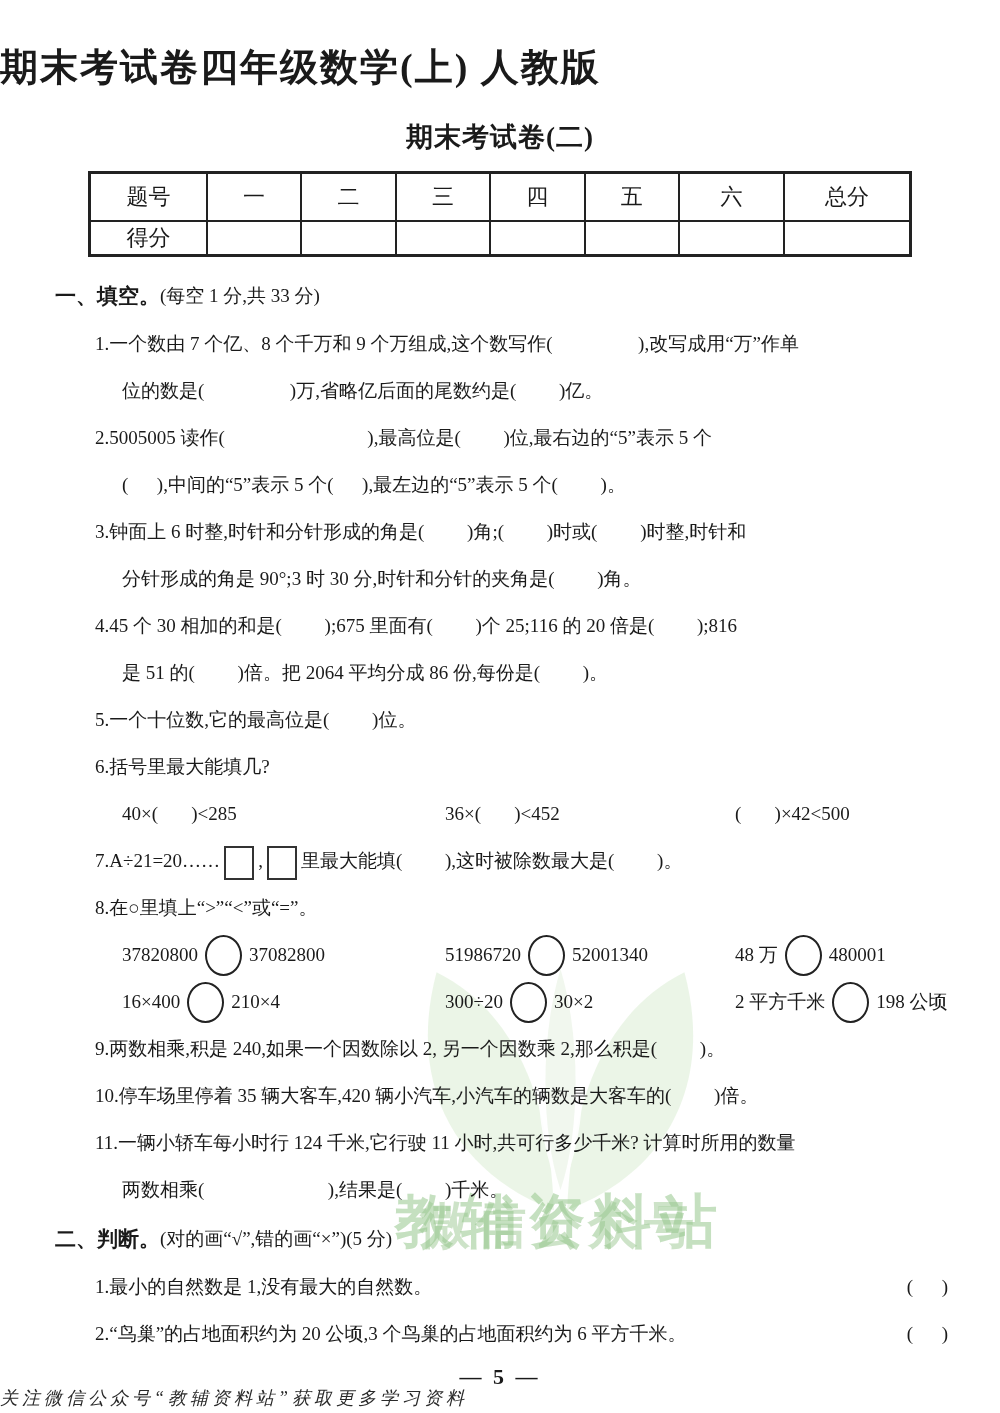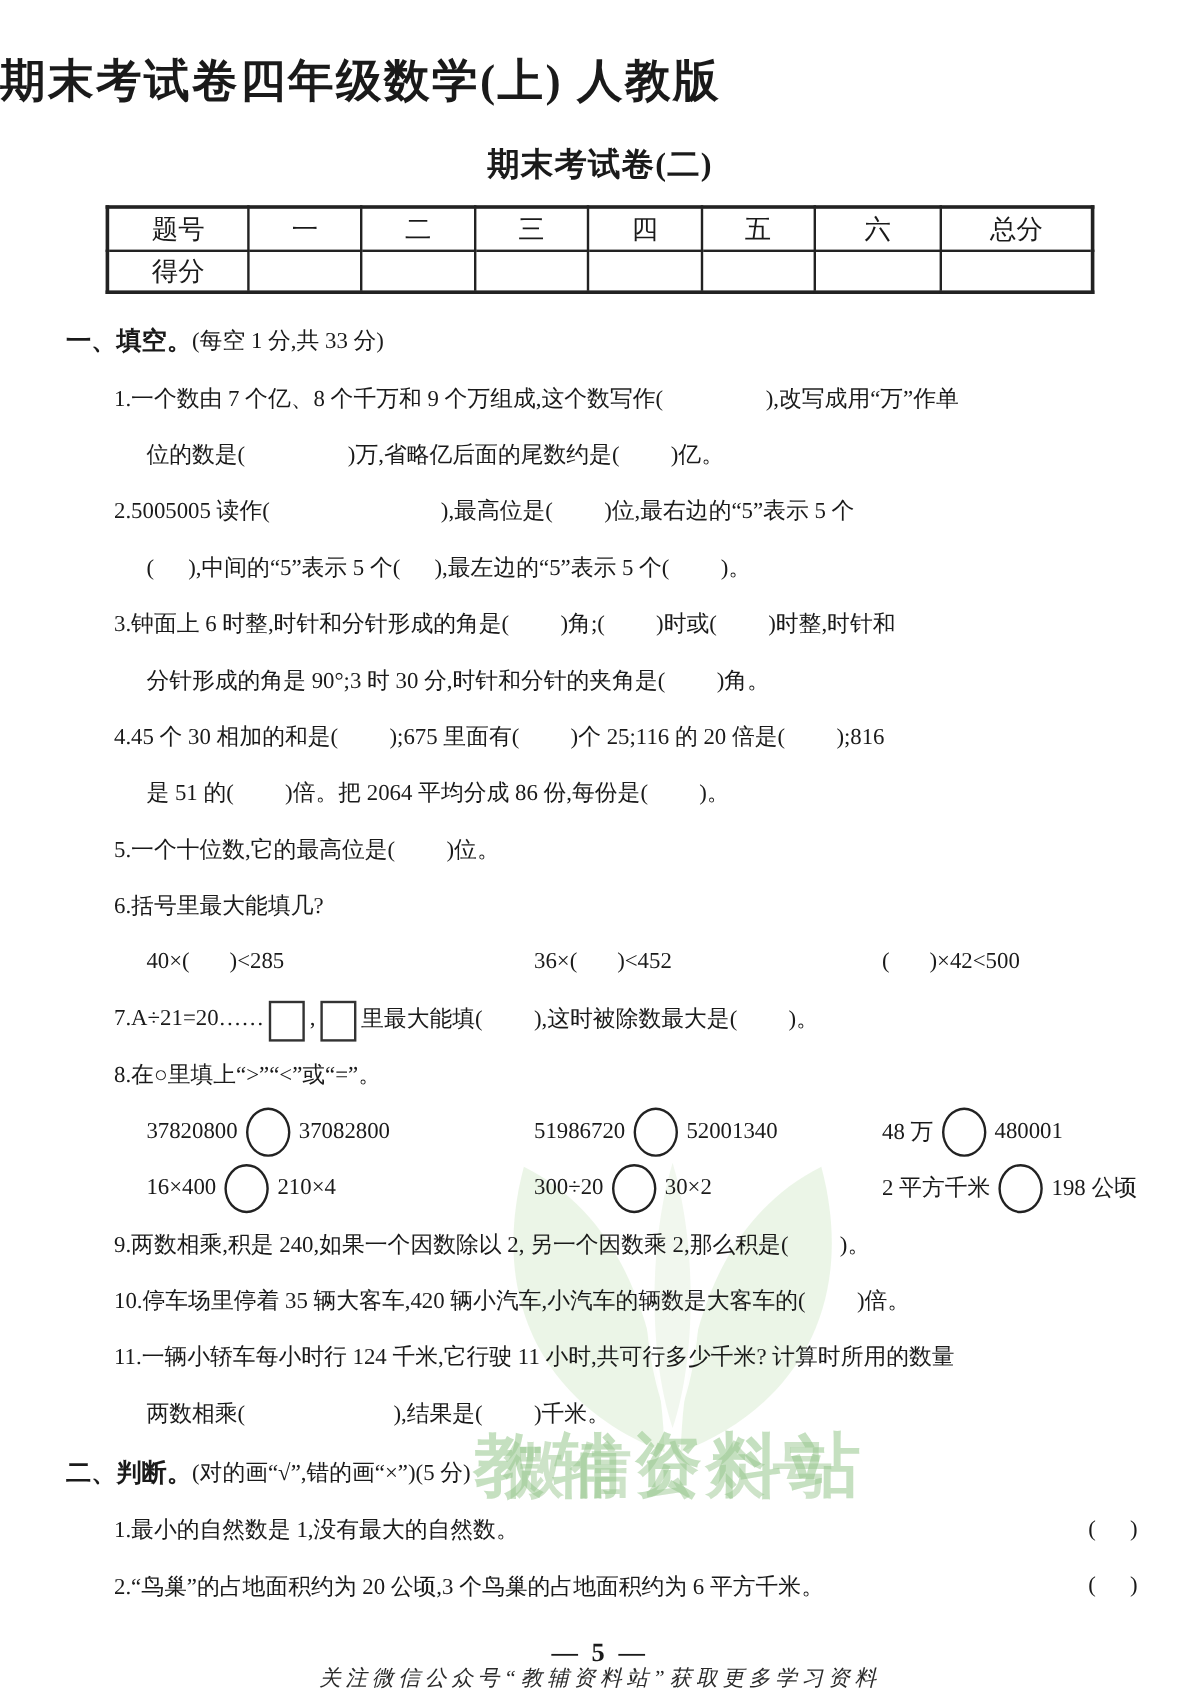--- a/index.html
+++ b/index.html
@@ -21,42 +21,42 @@
   
   .title{position:relative;z-index:1;margin:42px 0 0;text-align:left;
     font-size:38px;font-weight:bold;letter-spacing:2px;}
   .subtitle{position:relative;z-index:1;margin:26px 0 0;text-align:center;
     font-size:27px;font-weight:bold;letter-spacing:1px;}
   
   .score-table{position:relative;z-index:1;margin:16px auto 0;width:824px;
     border-collapse:collapse;border:3px solid #222;table-layout:fixed;}
   .score-table th,.score-table td{border:2px solid #222;font-weight:normal;
     font-size:22px;text-align:center;}
-  .score-table .r1{height:36px;}
+  .score-table .r1{height:48px;}
   .score-table .r2{height:30px;}
   
   .content{position:relative;z-index:1;margin-top:14px;font-size:19px;}
   .line{position:relative;height:47px;display:flex;align-items:center;white-space:pre;}
   .sec{height:50px;}
   .sec .sec-title{font-weight:bold;font-size:21px;}
   .sec .sec-note{font-size:19px;}
   .ind-sec{padding-left:55px;}
   .ind-num{padding-left:95px;}
   .ind-cont{padding-left:122px;}
   .cols span.col{position:absolute;display:inline-flex;align-items:center;white-space:pre;}
   .c1{left:122px;} .c2{left:445px;text-align:right;} .c3{left:735px;}
   .circle{display:inline-block;width:33px;height:37px;border:2px solid #222;
     border-radius:50%;margin:0 7px;vertical-align:middle;}
   .sq{display:inline-block;width:26px;height:30px;border:2px solid #333;
     margin:0 4px;transform:translateY(2px);}
   .jblank{position:absolute;right:52px;}
   
   .pagenum{position:absolute;z-index:1;top:1364px;left:0;width:100%;text-align:center;
     font-size:22px;font-weight:bold;letter-spacing:3px;}
-  .footnote{position:absolute;z-index:1;top:1386px;left:0;width:100%;text-align:center;
+  .footnote{position:absolute;z-index:1;top:1386px;left:0;width:100%;
     font-size:18px;font-style:italic;color:#2a2a2a;letter-spacing:4px;}
 </style>
 </head>
 <body>
 
 <div class="page">
 
   <div class="watermark">
     <svg class="wm-leaf" viewBox="0 0 200 170" xmlns="http://www.w3.org/2000/svg">
       <path d="M96,160 C38,138 8,86 26,18 C74,42 94,96 96,160 Z" fill="#cfe6c6" fill-opacity="0.42"></path>

